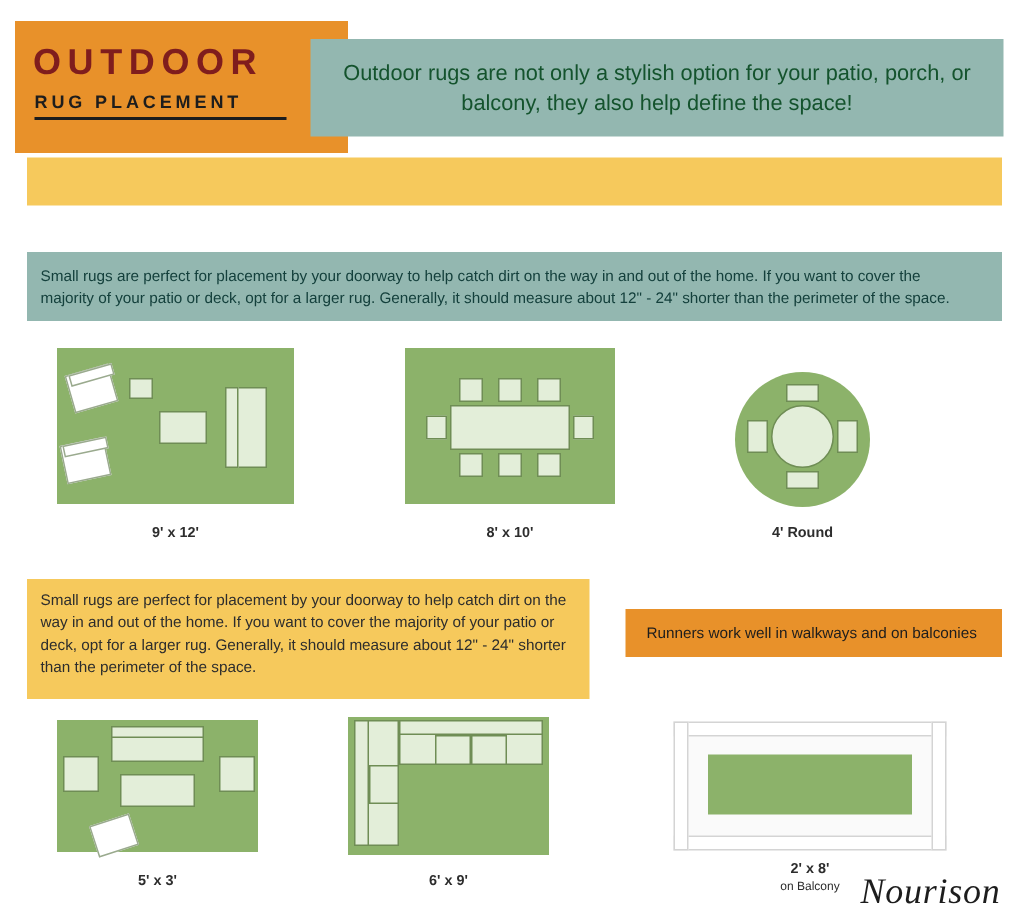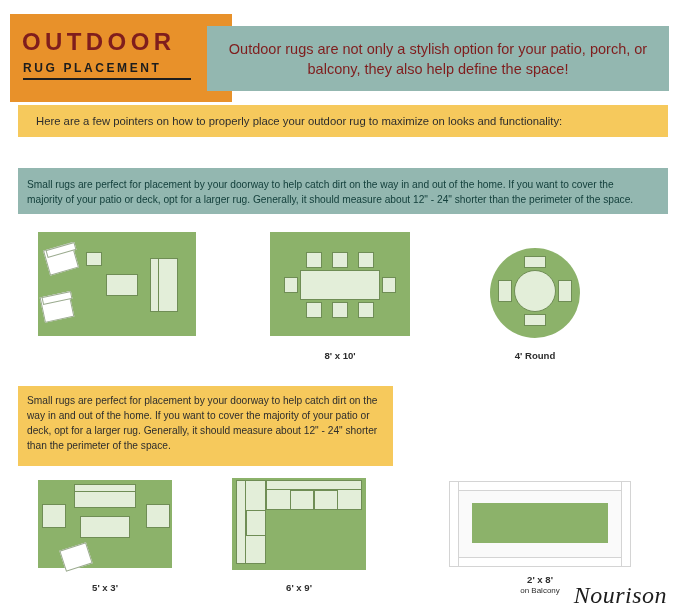--- a/index.html
+++ b/index.html
@@ -61,21 +61,21 @@
     left: 207px;
     top: 26px;
     width: 462px;
     height: 65px;
     background: #93b7b0;
     display: flex;
     align-items: center;
     justify-content: center;
   }
   .hdr-teal-text {
-    color: #7f1d1d;
+    color: #14532d;
     font-size: 14.5px;
     line-height: 20px;
     text-align: center;
     width: 420px;
   }
   .hdr-yellow {
     position: absolute;
     left: 18px;
     top: 105px;
     width: 650px;
@@ -221,38 +221,38 @@
   <div class="hdr-orange"></div>
   <div class="hdr-title">OUTDOOR</div>
   <div class="hdr-rule"></div>
   <div class="hdr-sub">RUG PLACEMENT</div>
 
   <div class="hdr-teal">
     <div class="hdr-teal-text">Outdoor rugs are not only a stylish option for your patio, porch, or balcony, they also help define the space!</div>
   </div>
 
   <div class="hdr-yellow"></div>
-  <div class="hdr-yellow-text">Here are a few pointers on how to properly place your outdoor rug to maximize on looks and functionality:</div>
 
   <div class="band-teal"></div>
   <div class="band-teal-text">Small rugs are perfect for placement by your doorway to help catch dirt on the way in and out of the home. If you want to cover the majority of your patio or deck, opt for a larger rug. Generally, it should measure about 12" - 24" shorter than the perimeter of the space.</div>
 
   <div class="rug" style="left:38px; top:232px; width:158px; height:104px;"></div>
 
   <div class="furn" style="left:150px; top:258px; width:28px; height:54px;"></div>
   <div class="furn" style="left:150px; top:258px; width:9px; height:54px;"></div>
 
   <div class="furn" style="left:106px; top:274px; width:32px; height:22px;"></div>
 
   <div class="furn-w" style="left:46px; top:246px; width:30px; height:26px; transform:rotate(-16deg);"></div>
   <div class="furn-w" style="left:46px; top:246px; width:30px; height:8px; transform:rotate(-16deg);"></div>
   <div class="furn-w" style="left:42px; top:294px; width:30px; height:26px; transform:rotate(-12deg);"></div>
   <div class="furn-w" style="left:42px; top:294px; width:30px; height:8px; transform:rotate(-12deg);"></div>
 
   <div class="furn" style="left:86px; top:252px; width:16px; height:14px;"></div>
+  <div class="caption" style="left:38px; top:350px; width:158px;">9' x 12'</div>
 
   <div class="rug" style="left:270px; top:232px; width:140px; height:104px;"></div>
 
   <div class="furn" style="left:300px; top:270px; width:80px; height:30px;"></div>
 
   <div class="furn" style="left:306px; top:252px; width:16px; height:16px;"></div>
   <div class="furn" style="left:332px; top:252px; width:16px; height:16px;"></div>
   <div class="furn" style="left:358px; top:252px; width:16px; height:16px;"></div>
 
   <div class="furn" style="left:306px; top:302px; width:16px; height:16px;"></div>
@@ -267,20 +267,23 @@
   <div class="furn-round" style="left:514px; top:270px; width:42px; height:42px;"></div>
   <div class="furn" style="left:498px; top:280px; width:14px; height:22px;"></div>
   <div class="furn" style="left:558px; top:280px; width:14px; height:22px;"></div>
   <div class="furn" style="left:524px; top:256px; width:22px; height:12px;"></div>
   <div class="furn" style="left:524px; top:314px; width:22px; height:12px;"></div>
   <div class="caption" style="left:480px; top:350px; width:110px;">4' Round</div>
 
   <div class="band-yellow2"></div>
   <div class="band-yellow2-text">Small rugs are perfect for placement by your doorway to help catch dirt on the way in and out of the home. If you want to cover the majority of your patio or deck, opt for a larger rug. Generally, it should measure about 12" - 24" shorter than the perimeter of the space.</div>
 
+  <div class="band-orange2">
+    <div class="band-orange2-text">Runners work well in walkways and on balconies</div>
+  </div>
 
   <div class="rug" style="left:38px; top:480px; width:134px; height:88px;"></div>
 
   <div class="furn" style="left:74px; top:484px; width:62px; height:24px;"></div>
   <div class="furn" style="left:74px; top:484px; width:62px; height:8px;"></div>
 
   <div class="furn" style="left:42px; top:504px; width:24px; height:24px;"></div>
   <div class="furn" style="left:146px; top:504px; width:24px; height:24px;"></div>
 
   <div class="furn" style="left:80px; top:516px; width:50px; height:22px;"></div>

